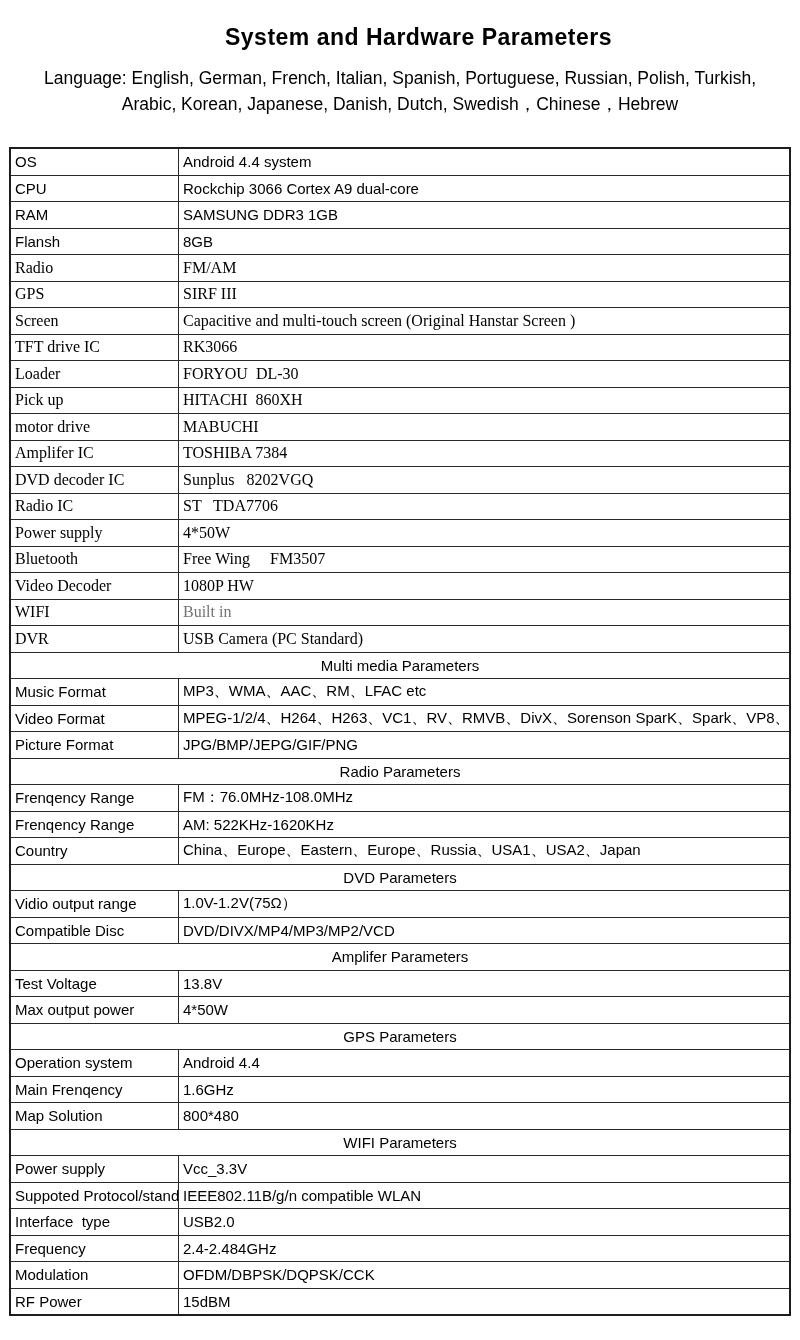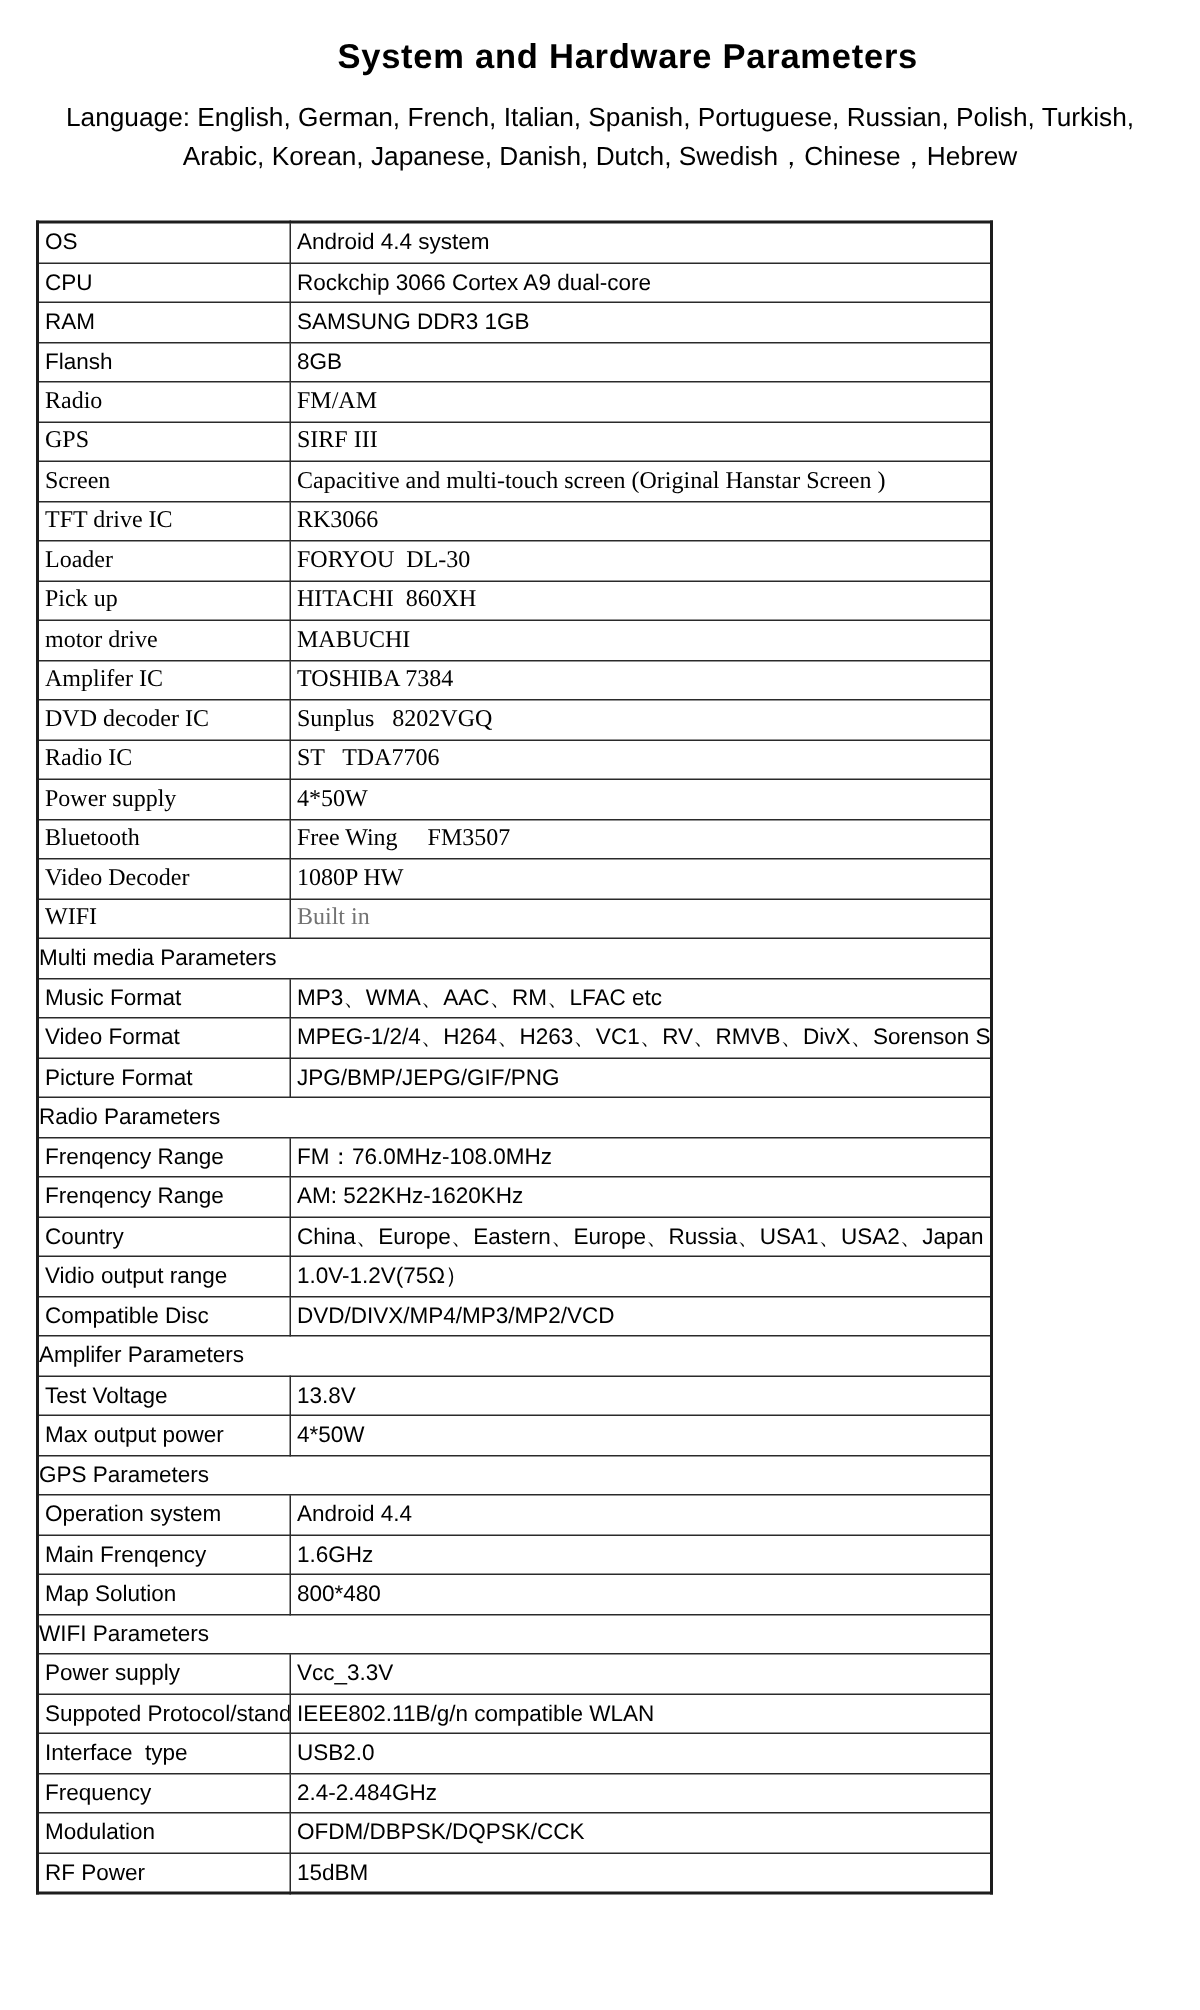--- a/index.html
+++ b/index.html
@@ -27,22 +27,22 @@
   .language-block {
     text-align: center;
     font-size: 17.5px;
     line-height: 26px;
     margin-bottom: 30px;
     font-family: "Liberation Sans", sans-serif;
   }
   table.spec-table {
     border-collapse: collapse;
     table-layout: fixed;
-    width: 638px;
-    margin-left: 24px;
+    width: 782px;
+    margin-left: 9px;
   }
   table.spec-table td {
     border: 1px solid #2a2a2a;
     height: 25.5px;
     padding: 0 0 0 4px;
     vertical-align: middle;
     font-size: 15px;
     white-space: pre;
     overflow: hidden;
   }
@@ -53,20 +53,21 @@
   td.value-cell {}
   tr.font-sans td {
     font-family: "Liberation Sans", sans-serif;
     font-size: 15px;
   }
   tr.font-serif td {
     font-family: "Liberation Serif", "DejaVu Serif", serif;
     font-size: 16px;
   }
   tr.section-header td {
+    text-align: center;
     font-family: "Liberation Sans", sans-serif;
     font-size: 15px;
     padding: 0;
   }
 </style>
 </head>
 <body>
 
 <div class="page-title">System and Hardware Parameters</div>
 
@@ -142,20 +143,24 @@
         <td class="value-cell">Free Wing     FM3507</td>
       </tr>
       <tr class="font-serif">
         <td class="label-cell">Video Decoder</td>
         <td class="value-cell">1080P HW</td>
       </tr>
       <tr class="font-serif">
         <td class="label-cell">WIFI</td>
         <td class="value-cell" style="color: #737373;">Built in</td>
       </tr>
+      <tr class="font-serif">
+        <td class="label-cell">DVR</td>
+        <td class="value-cell">USB Camera (PC Standard)</td>
+      </tr>
       <tr class="section-header">
         <td colspan="2">Multi media Parameters</td>
       </tr>
       <tr class="font-sans">
         <td class="label-cell">Music Format</td>
         <td class="value-cell">MP3、WMA、AAC、RM、LFAC etc</td>
       </tr>
       <tr class="font-sans">
         <td class="label-cell">Video Format</td>
         <td class="value-cell">MPEG-1/2/4、H264、H263、VC1、RV、RMVB、DivX、Sorenson SparK、Spark、VP8、AVS Stream...</td>
@@ -172,20 +177,23 @@
         <td class="value-cell">FM：76.0MHz-108.0MHz</td>
       </tr>
       <tr class="font-sans">
         <td class="label-cell">Frenqency Range</td>
         <td class="value-cell">AM: 522KHz-1620KHz</td>
       </tr>
       <tr class="font-sans">
         <td class="label-cell">Country</td>
         <td class="value-cell">China、Europe、Eastern、Europe、Russia、USA1、USA2、Japan</td>
       </tr>
+      <tr class="section-header">
+        <td colspan="2">DVD Parameters</td>
+      </tr>
       <tr class="font-sans">
         <td class="label-cell">Vidio output range</td>
         <td class="value-cell">1.0V-1.2V(75Ω）</td>
       </tr>
       <tr class="font-sans">
         <td class="label-cell">Compatible Disc</td>
         <td class="value-cell">DVD/DIVX/MP4/MP3/MP2/VCD</td>
       </tr>
       <tr class="section-header">
         <td colspan="2">Amplifer Parameters</td>

